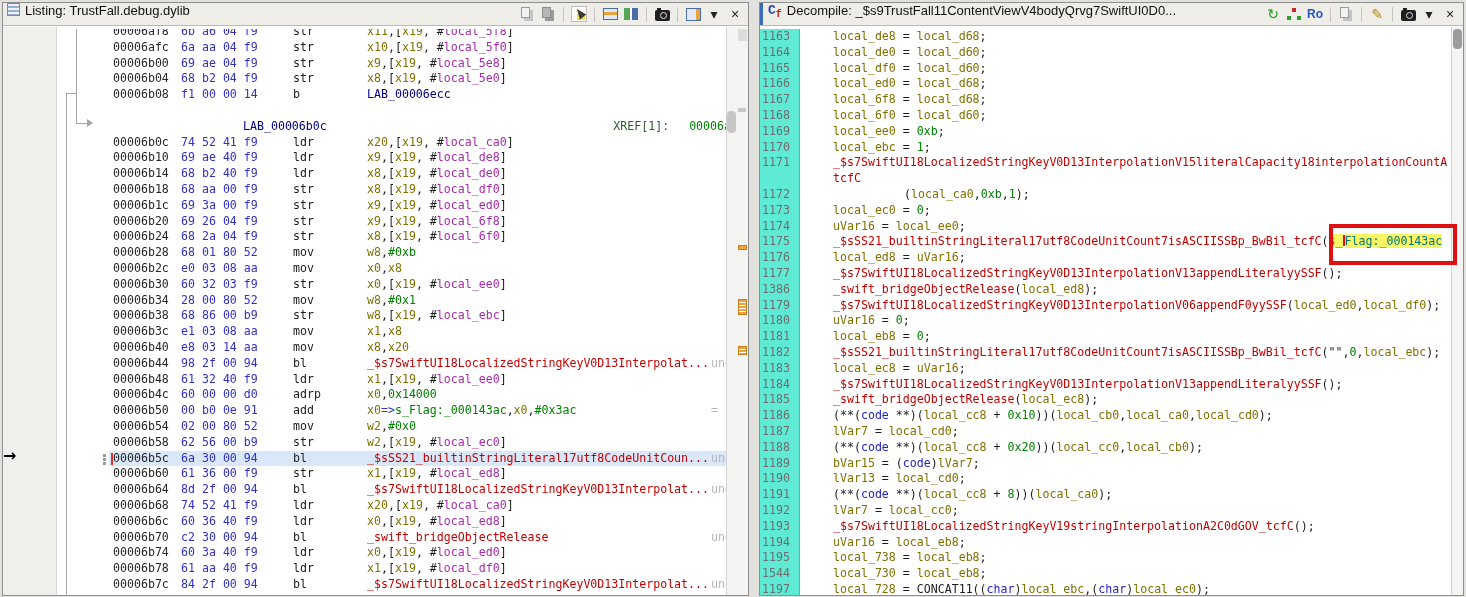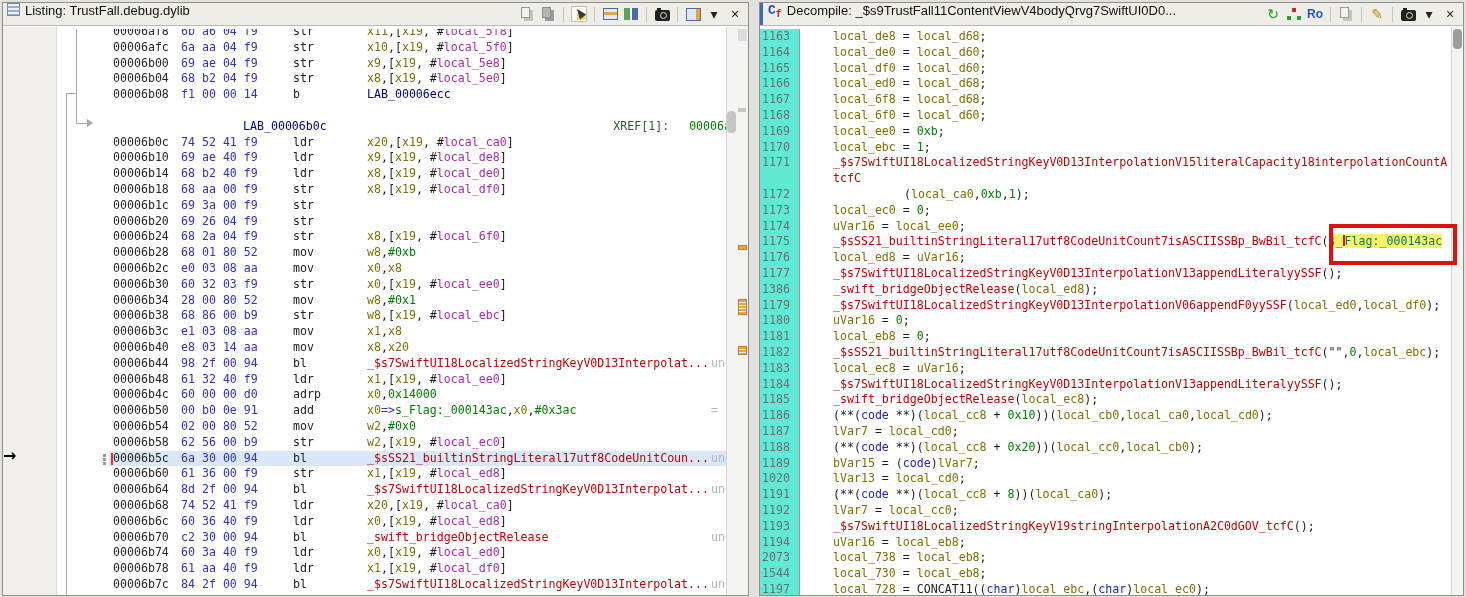--- a/index.html
+++ b/index.html
@@ -142,22 +142,22 @@
         <div class="lrow"><span class="ca">00006afc</span><span class="cb">6a aa 04 f9</span><span class="cm">str</span><span class="cops"><span class="lt-r">x10</span><span class="lt-p">,[</span><span class="lt-r">x19</span><span class="lt-p">, #</span><span class="lt-v">local_5f0</span><span class="lt-p">]</span></span></div>
         <div class="lrow"><span class="ca">00006b00</span><span class="cb">69 ae 04 f9</span><span class="cm">str</span><span class="cops"><span class="lt-r">x9</span><span class="lt-p">,[</span><span class="lt-r">x19</span><span class="lt-p">, #</span><span class="lt-v">local_5e8</span><span class="lt-p">]</span></span></div>
         <div class="lrow"><span class="ca">00006b04</span><span class="cb">68 b2 04 f9</span><span class="cm">str</span><span class="cops"><span class="lt-r">x8</span><span class="lt-p">,[</span><span class="lt-r">x19</span><span class="lt-p">, #</span><span class="lt-v">local_5e0</span><span class="lt-p">]</span></span></div>
         <div class="lrow"><span class="ca">00006b08</span><span class="cb">f1 00 00 14</span><span class="cm">b</span><span class="cops"><span class="lt-l">LAB_00006ecc</span></span></div>
         <div class="lrow"></div>
         <div class="lrow lab-row"><span class="lab">LAB_00006b0c</span><span class="xr">XREF[1]:</span><span class="xa">00006ab</span></div>
         <div class="lrow"><span class="ca">00006b0c</span><span class="cb">74 52 41 f9</span><span class="cm">ldr</span><span class="cops"><span class="lt-r">x20</span><span class="lt-p">,[</span><span class="lt-r">x19</span><span class="lt-p">, #</span><span class="lt-v">local_ca0</span><span class="lt-p">]</span></span></div>
         <div class="lrow"><span class="ca">00006b10</span><span class="cb">69 ae 40 f9</span><span class="cm">ldr</span><span class="cops"><span class="lt-r">x9</span><span class="lt-p">,[</span><span class="lt-r">x19</span><span class="lt-p">, #</span><span class="lt-v">local_de8</span><span class="lt-p">]</span></span></div>
         <div class="lrow"><span class="ca">00006b14</span><span class="cb">68 b2 40 f9</span><span class="cm">ldr</span><span class="cops"><span class="lt-r">x8</span><span class="lt-p">,[</span><span class="lt-r">x19</span><span class="lt-p">, #</span><span class="lt-v">local_de0</span><span class="lt-p">]</span></span></div>
         <div class="lrow"><span class="ca">00006b18</span><span class="cb">68 aa 00 f9</span><span class="cm">str</span><span class="cops"><span class="lt-r">x8</span><span class="lt-p">,[</span><span class="lt-r">x19</span><span class="lt-p">, #</span><span class="lt-v">local_df0</span><span class="lt-p">]</span></span></div>
-        <div class="lrow"><span class="ca">00006b1c</span><span class="cb">69 3a 00 f9</span><span class="cm">str</span></div>
-        <div class="lrow"><span class="ca">00006b20</span><span class="cb">69 26 04 f9</span><span class="cm">str</span></div>
+        <div class="lrow"><span class="ca">00006b1c</span><span class="cb">69 3a 00 f9</span><span class="cm">str</span><span class="cops"><span class="lt-r">x9</span><span class="lt-p">,[</span><span class="lt-r">x19</span><span class="lt-p">, #</span><span class="lt-v">local_ed0</span><span class="lt-p">]</span></span></div>
+        <div class="lrow"><span class="ca">00006b20</span><span class="cb">69 26 04 f9</span><span class="cm">str</span><span class="cops"><span class="lt-r">x9</span><span class="lt-p">,[</span><span class="lt-r">x19</span><span class="lt-p">, #</span><span class="lt-v">local_6f8</span><span class="lt-p">]</span></span></div>
         <div class="lrow"><span class="ca">00006b24</span><span class="cb">68 2a 04 f9</span><span class="cm">str</span><span class="cops"><span class="lt-r">x8</span><span class="lt-p">,[</span><span class="lt-r">x19</span><span class="lt-p">, #</span><span class="lt-v">local_6f0</span><span class="lt-p">]</span></span></div>
         <div class="lrow"><span class="ca">00006b28</span><span class="cb">68 01 80 52</span><span class="cm">mov</span><span class="cops"><span class="lt-r">w8</span><span class="lt-p">,</span><span class="lt-s">#0xb</span></span></div>
         <div class="lrow"><span class="ca">00006b2c</span><span class="cb">e0 03 08 aa</span><span class="cm">mov</span><span class="cops"><span class="lt-r">x0</span><span class="lt-p">,</span><span class="lt-r">x8</span></span></div>
         <div class="lrow"><span class="ca">00006b30</span><span class="cb">60 32 03 f9</span><span class="cm">str</span><span class="cops"><span class="lt-r">x0</span><span class="lt-p">,[</span><span class="lt-r">x19</span><span class="lt-p">, #</span><span class="lt-v">local_ee0</span><span class="lt-p">]</span></span></div>
         <div class="lrow"><span class="ca">00006b34</span><span class="cb">28 00 80 52</span><span class="cm">mov</span><span class="cops"><span class="lt-r">w8</span><span class="lt-p">,</span><span class="lt-s">#0x1</span></span></div>
         <div class="lrow"><span class="ca">00006b38</span><span class="cb">68 86 00 b9</span><span class="cm">str</span><span class="cops"><span class="lt-r">w8</span><span class="lt-p">,[</span><span class="lt-r">x19</span><span class="lt-p">, #</span><span class="lt-v">local_ebc</span><span class="lt-p">]</span></span></div>
         <div class="lrow"><span class="ca">00006b3c</span><span class="cb">e1 03 08 aa</span><span class="cm">mov</span><span class="cops"><span class="lt-r">x1</span><span class="lt-p">,</span><span class="lt-r">x8</span></span></div>
         <div class="lrow"><span class="ca">00006b40</span><span class="cb">e8 03 14 aa</span><span class="cm">mov</span><span class="cops"><span class="lt-r">x8</span><span class="lt-p">,</span><span class="lt-r">x20</span></span></div>
         <div class="lrow"><span class="ca">00006b44</span><span class="cb">98 2f 00 94</span><span class="cm">bl</span><span class="cops"><span class="lt-f">_$s7SwiftUI18LocalizedStringKeyV0D13Interpolat...</span></span><span class="ctail">unde</span></div>
         <div class="lrow"><span class="ca">00006b48</span><span class="cb">61 32 40 f9</span><span class="cm">ldr</span><span class="cops"><span class="lt-r">x1</span><span class="lt-p">,[</span><span class="lt-r">x19</span><span class="lt-p">, #</span><span class="lt-v">local_ee0</span><span class="lt-p">]</span></span></div>
@@ -235,26 +235,26 @@
         <div class="drow"><span class="dnum">1180</span><span class="dcode"><span class="dt-v">uVar16</span><span class="dt-p"> = </span><span class="dt-c">0</span><span class="dt-p">;</span></span></div>
         <div class="drow"><span class="dnum">1181</span><span class="dcode"><span class="dt-v">local_eb8</span><span class="dt-p"> = </span><span class="dt-c">0</span><span class="dt-p">;</span></span></div>
         <div class="drow"><span class="dnum">1182</span><span class="dcode"><span class="dt-f">_$sSS21_builtinStringLiteral17utf8CodeUnitCount7isASCIISSBp_BwBil_tcfC</span><span class="dt-p">("",</span><span class="dt-c">0</span><span class="dt-p">,</span><span class="dt-v">local_ebc</span><span class="dt-p">);</span></span></div>
         <div class="drow"><span class="dnum">1183</span><span class="dcode"><span class="dt-v">local_ec8</span><span class="dt-p"> = </span><span class="dt-v">uVar16</span><span class="dt-p">;</span></span></div>
         <div class="drow"><span class="dnum">1184</span><span class="dcode"><span class="dt-f">_$s7SwiftUI18LocalizedStringKeyV0D13InterpolationV13appendLiteralyySSF</span><span class="dt-p">();</span></span></div>
         <div class="drow"><span class="dnum">1185</span><span class="dcode"><span class="dt-f">_swift_bridgeObjectRelease</span><span class="dt-p">(</span><span class="dt-v">local_ec8</span><span class="dt-p">);</span></span></div>
         <div class="drow"><span class="dnum">1186</span><span class="dcode"><span class="dt-p">(**(</span><span class="dt-t">code</span><span class="dt-p"> **)(</span><span class="dt-v">local_cc8</span><span class="dt-p"> + </span><span class="dt-c">0x10</span><span class="dt-p">))(</span><span class="dt-v">local_cb0</span><span class="dt-p">,</span><span class="dt-v">local_ca0</span><span class="dt-p">,</span><span class="dt-v">local_cd0</span><span class="dt-p">);</span></span></div>
         <div class="drow"><span class="dnum">1187</span><span class="dcode"><span class="dt-v">lVar7</span><span class="dt-p"> = </span><span class="dt-v">local_cd0</span><span class="dt-p">;</span></span></div>
         <div class="drow"><span class="dnum">1188</span><span class="dcode"><span class="dt-p">(**(</span><span class="dt-t">code</span><span class="dt-p"> **)(</span><span class="dt-v">local_cc8</span><span class="dt-p"> + </span><span class="dt-c">0x20</span><span class="dt-p">))(</span><span class="dt-v">local_cc0</span><span class="dt-p">,</span><span class="dt-v">local_cb0</span><span class="dt-p">);</span></span></div>
         <div class="drow"><span class="dnum">1189</span><span class="dcode"><span class="dt-v">bVar15</span><span class="dt-p"> = (</span><span class="dt-t">code</span><span class="dt-p">)</span><span class="dt-v">lVar7</span><span class="dt-p">;</span></span></div>
-        <div class="drow"><span class="dnum">1020</span><span class="dcode"><span class="dt-v">lVar13</span><span class="dt-p"> = </span><span class="dt-v">local_cd0</span><span class="dt-p">;</span></span></div>
+        <div class="drow"><span class="dnum">1190</span><span class="dcode"><span class="dt-v">lVar13</span><span class="dt-p"> = </span><span class="dt-v">local_cd0</span><span class="dt-p">;</span></span></div>
         <div class="drow"><span class="dnum">1191</span><span class="dcode"><span class="dt-p">(**(</span><span class="dt-t">code</span><span class="dt-p"> **)(</span><span class="dt-v">local_cc8</span><span class="dt-p"> + </span><span class="dt-c">8</span><span class="dt-p">))(</span><span class="dt-v">local_ca0</span><span class="dt-p">);</span></span></div>
         <div class="drow"><span class="dnum">1192</span><span class="dcode"><span class="dt-v">lVar7</span><span class="dt-p"> = </span><span class="dt-v">local_cc0</span><span class="dt-p">;</span></span></div>
         <div class="drow"><span class="dnum">1193</span><span class="dcode"><span class="dt-f">_$s7SwiftUI18LocalizedStringKeyV19stringInterpolationA2C0dGOV_tcfC</span><span class="dt-p">();</span></span></div>
         <div class="drow"><span class="dnum">1194</span><span class="dcode"><span class="dt-v">uVar16</span><span class="dt-p"> = </span><span class="dt-v">local_eb8</span><span class="dt-p">;</span></span></div>
-        <div class="drow"><span class="dnum">2073</span><span class="dcode"><span class="dt-v">local_738</span><span class="dt-p"> = </span><span class="dt-v">local_eb8</span><span class="dt-p">;</span></span></div>
+        <div class="drow"><span class="dnum">1195</span><span class="dcode"><span class="dt-v">local_738</span><span class="dt-p"> = </span><span class="dt-v">local_eb8</span><span class="dt-p">;</span></span></div>
         <div class="drow"><span class="dnum">1544</span><span class="dcode"><span class="dt-v">local_730</span><span class="dt-p"> = </span><span class="dt-v">local_eb8</span><span class="dt-p">;</span></span></div>
         <div class="drow"><span class="dnum">1197</span><span class="dcode"><span class="dt-v">local_728</span><span class="dt-p"> = CONCAT11((</span><span class="dt-t">char</span><span class="dt-p">)</span><span class="dt-v">local_ebc</span><span class="dt-p">,(</span><span class="dt-t">char</span><span class="dt-p">)</span><span class="dt-v">local_ec0</span><span class="dt-p">);</span></span></div>
       </div>
   </div>
   <div class="dsb-track">
     <div class="dsb-thumb"></div>
   </div>
 </div>
 
 <div id="red-box"></div>

